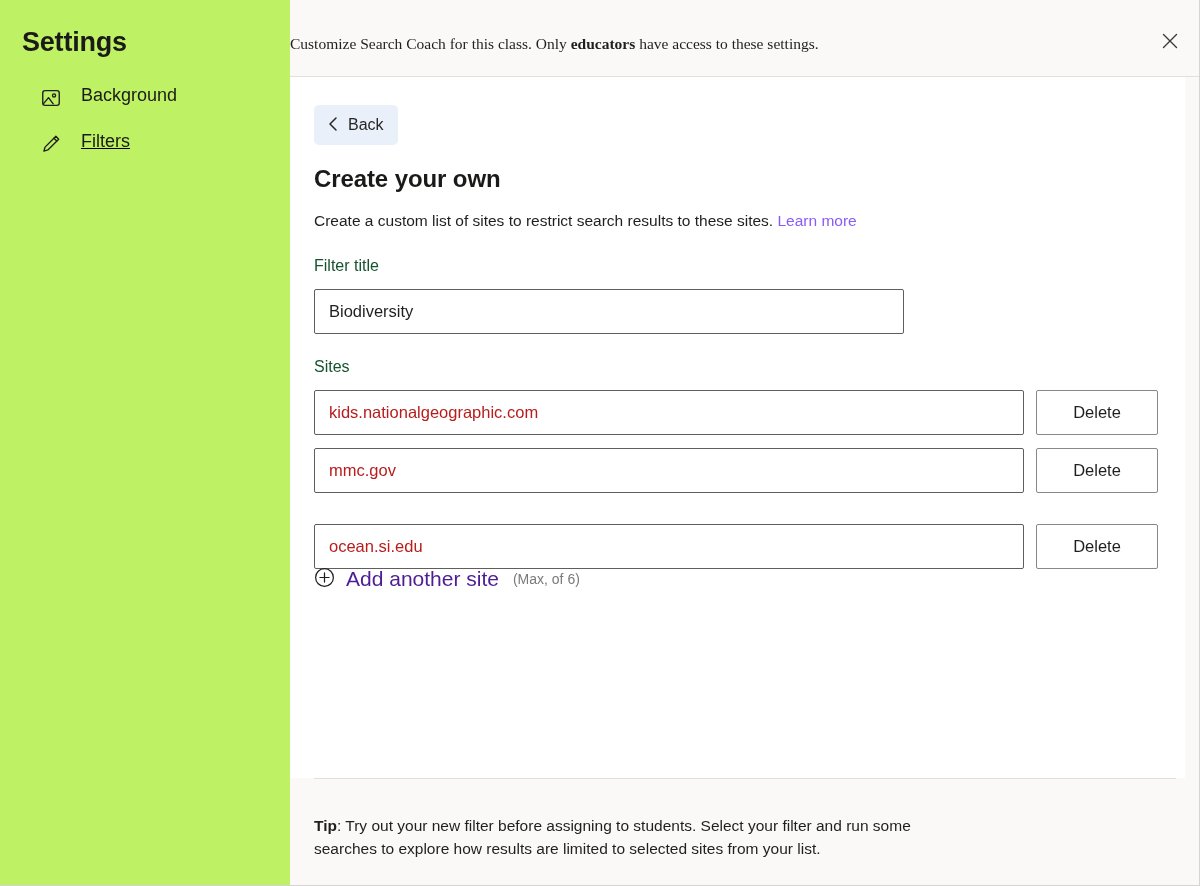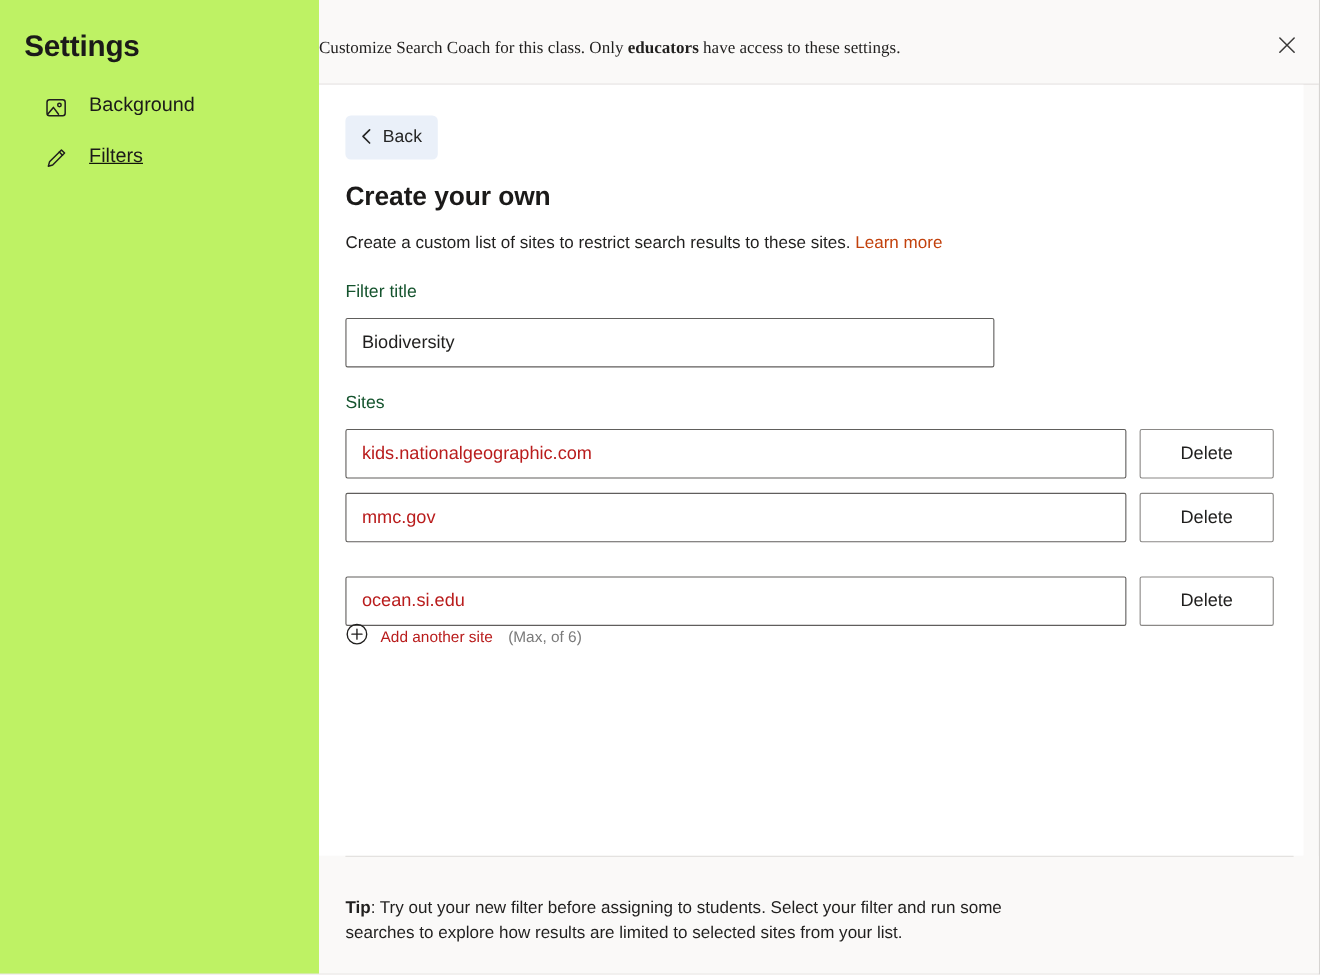--- a/index.html
+++ b/index.html
@@ -127,21 +127,21 @@
   }
 
   #page-desc {
     position: absolute;
     left: 24px; top: 135px;
     font-size: 15.5px;
     color: #201f1e;
     white-space: nowrap;
   }
   #learn-more-link {
-    color: #c2410c;
+    color: #8b5cf6;
     text-decoration: none;
     cursor: pointer;
     margin-top: 48px;
   }
 
   .field-label {
     position: absolute;
     left: 24px;
     font-size: 16px;
     color: #14532d;
@@ -201,22 +201,22 @@
   #add-site-row {
     position: absolute;
     left: 24px; top: 488px;
     display: flex;
     align-items: center;
     gap: 11px;
     cursor: pointer;
     height: 28px;
   }
   #add-site-label {
-    font-size: 14px;
-    color: #b91c1c;
+    font-size: 21px;
+    color: #4c1d95;
   }
   #add-site-max {
     font-size: 14px;
     color: #7a7a7a;
     margin-left: 3px;
   }
 
   
   #footer {
     position: absolute;

